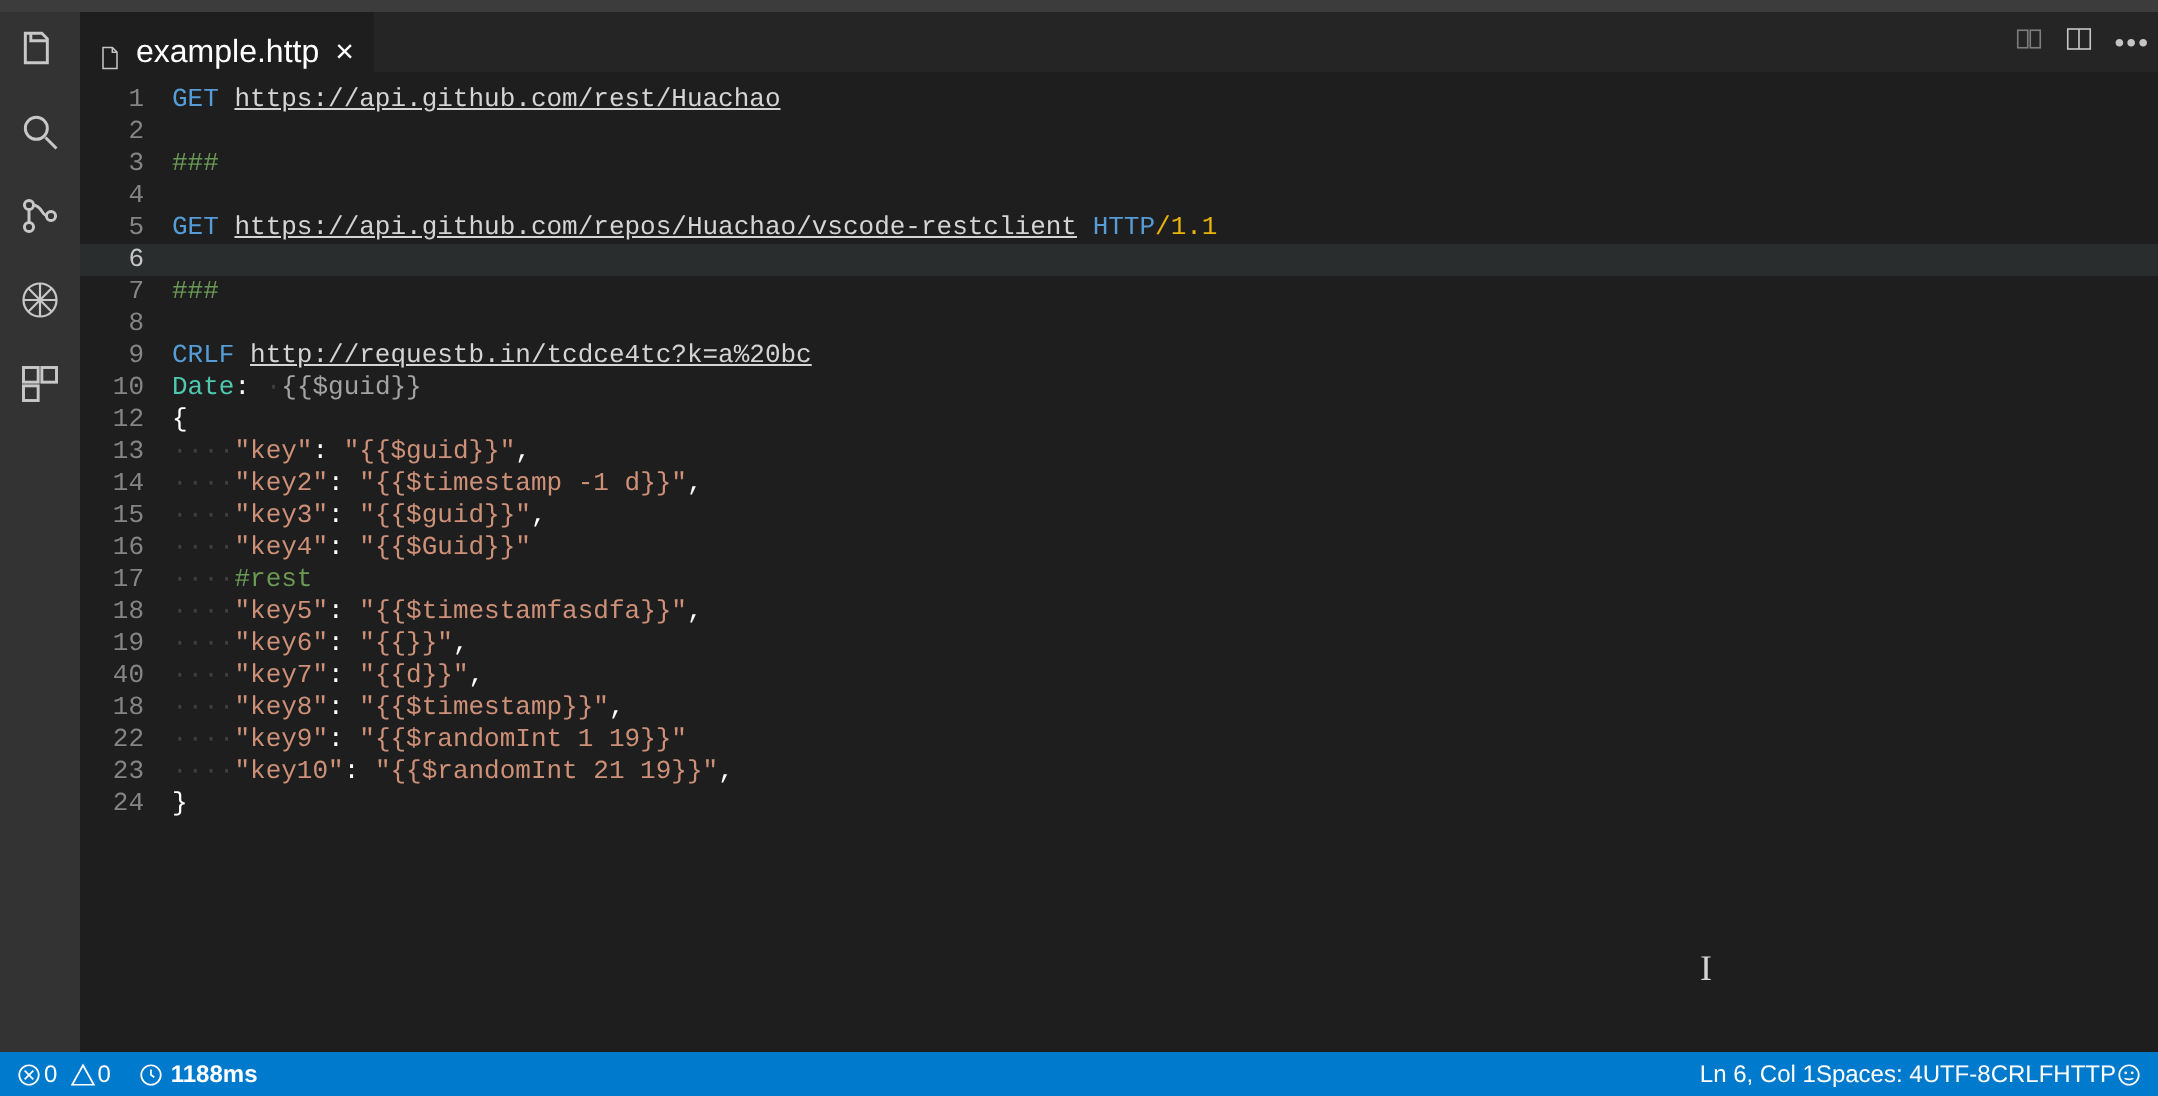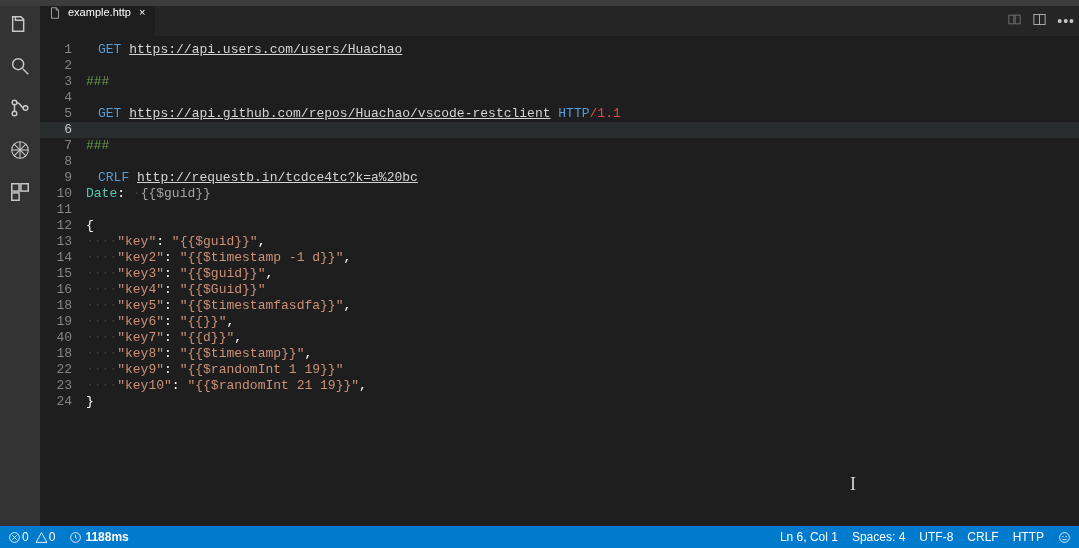--- a/index.html
+++ b/index.html
@@ -13,55 +13,55 @@
 
   
   .activitybar { width:40px; background:#333333; display:flex; flex-direction:column; align-items:center; padding-top:6px; gap:18px; }
   .activitybar .ai { width:24px; height:24px; display:flex; align-items:center; justify-content:center; color:#d4d4d4; }
   .activitybar svg { width:22px; height:22px; stroke:#c8c8c8; fill:none; stroke-width:1.6; }
   .activitybar .wheel svg { stroke-width:1.2; }
 
   
   .editorgroup { flex:1; display:flex; flex-direction:column; min-width:0; background:#1e1e1e; }
   .tabbar { height:30px; background:#252526; display:flex; align-items:stretch; position:relative; }
-  .tab { display:flex; align-items:flex-start; background:#1e1e1e; padding:0 8px; gap:6px; color:#ffffff; font-size:11px; border-right:1px solid #252526;}
+  .tab { display:flex; align-items:flex-end; background:#1e1e1e; padding:0 8px; gap:6px; color:#ffffff; font-size:16px; border-right:1px solid #252526;}
   .tab .ficon { width:14px; height:14px; position:relative; }
   .tab .ficon svg { width:14px; height:14px; stroke:#c5c5c5; fill:none; stroke-width:1.3; }
   .tab .close { font-family: sans-serif; color:#ffffff; padding:0 2px; }
   .tab-actions { position:absolute; right:4px; top:0; height:100%; display:flex; align-items:center; gap:10px; color:#c5c5c5; }
   .tab-actions svg { width:15px; height:15px; stroke:#c5c5c5; fill:none; stroke-width:1.3; }
   .tab-actions .dots { font-size:14px; letter-spacing:1px; color:#c5c5c5; }
 
   
   .editor { flex:1; overflow:hidden; position:relative; font-family: Consolas, "Courier New", monospace; font-size:13px; line-height:16px; }
   .lines { position:absolute; left:0; right:0; top:6px; }
   .line { display:flex; min-height:16px; white-space: pre; }
   .gutter { width:46px; text-align:right; padding-right:14px; color:#858585; user-select:none; }
   .line.hi { background:#2a2d2e; }
   .line.hi .gutter { color:#c6c6c6; }
   .code { flex:1; padding-right:8px; }
-  .tok-method { color:#569cd6;margin-left:12px; }
+  .tok-method { color:#569cd6; }
   .tok-url { color:#d4d4d4; text-decoration: underline; }
   .tok-httpkw { color:#569cd6; }
-  .tok-ver { color:#ef4444; }
+  .tok-ver { color:#eab308; }
   .tok-delim { color:#6a9955; }
   .tok-hdrname { color:#4ec9b0;text-align:right; }
   .tok-hdrcolon { color:#ffffff; }
   .tok-var { color:#a3a3a3;margin-top:44px; }
   .tok-plain { color:#ffffff; }
   .tok-punc { color:#ffffff; }
   .tok-str { color:#ce9178; }
   .tok-dots { color:#3e3e3e; }
   .tok-legend { color:#6a9955; }
   .textcursor { position:absolute; font-family: serif; color:#d4d4d4; font-size:18px; }
 
   
   .statusbar { height:22px; background:#007acc; color:#ffffff; display:flex; align-items:center; font-size:12px; padding:0 8px; }
   .statusbar .left { display:flex; align-items:center; gap:6px; }
-  .statusbar .right { margin-left:auto; display:flex; align-items:center; gap:14px; }
+  .statusbar .right { margin-left:auto; display:flex; align-items:center; gap:0; }
   .statusbar svg { width:13px; height:13px; stroke:#ffffff; fill:none; stroke-width:1.6; }
   .sb-item { display:flex; align-items:center; gap:3px; }
   .statusbar .sb-item.compact { gap:1px; }
   .smiley svg { fill:none; stroke:#ffffff; }
 </style>
 </head>
 <body>
 
 <div class="root">
 
@@ -134,36 +134,36 @@
                 <rect x="3" y="4" width="18" height="16"></rect>
                 <line x1="12" y1="4" x2="12" y2="20"></line>
               </svg>
           </span>
           <span class="dots">•••</span>
         </div>
       </div>
 
       <div class="editor">
         <div class="lines" id="lines">
-            <div class="line"><div class="gutter">1</div><div class="code"><span class="tok-method">GET </span><span class="tok-url">https://api.users.com/users/Huachao</span></div></div>
+            <div class="line"><div class="gutter">1</div><div class="code"><span class="tok-method">GET </span><span class="tok-url">https://api.github.com/rest/Huachao</span></div></div>
             <div class="line"><div class="gutter">2</div><div class="code"></div></div>
             <div class="line"><div class="gutter">3</div><div class="code"><span class="tok-delim">###</span></div></div>
             <div class="line"><div class="gutter">4</div><div class="code"></div></div>
             <div class="line"><div class="gutter">5</div><div class="code"><span class="tok-method">GET </span><span class="tok-url">https://api.github.com/repos/Huachao/vscode-restclient</span><span class="tok-plain"> </span><span class="tok-httpkw">HTTP</span><span class="tok-ver">/1.1</span></div></div>
             <div class="line hi"><div class="gutter">6</div><div class="code"></div></div>
             <div class="line"><div class="gutter">7</div><div class="code"><span class="tok-delim">###</span></div></div>
             <div class="line"><div class="gutter">8</div><div class="code"></div></div>
             <div class="line"><div class="gutter">9</div><div class="code"><span class="tok-method">CRLF </span><span class="tok-url">http://requestb.in/tcdce4tc?k=a%20bc</span></div></div>
             <div class="line"><div class="gutter">10</div><div class="code"><span class="tok-hdrname">Date</span><span class="tok-hdrcolon">: </span><span class="tok-dots">·</span><span class="tok-var">{{$guid}}</span></div></div>
-            <div class="line"><div class="gutter">11</div><div class="code"></div></div>
             <div class="line"><div class="gutter">12</div><div class="code"><span class="tok-punc">{</span></div></div>
             <div class="line"><div class="gutter">13</div><div class="code"><span class="tok-dots">····</span><span class="tok-str">"key"</span><span class="tok-punc">: </span><span class="tok-str">"{{$guid}}"</span><span class="tok-punc">,</span></div></div>
             <div class="line"><div class="gutter">14</div><div class="code"><span class="tok-dots">····</span><span class="tok-str">"key2"</span><span class="tok-punc">: </span><span class="tok-str">"{{$timestamp -1 d}}"</span><span class="tok-punc">,</span></div></div>
             <div class="line"><div class="gutter">15</div><div class="code"><span class="tok-dots">····</span><span class="tok-str">"key3"</span><span class="tok-punc">: </span><span class="tok-str">"{{$guid}}"</span><span class="tok-punc">,</span></div></div>
             <div class="line"><div class="gutter">16</div><div class="code"><span class="tok-dots">····</span><span class="tok-str">"key4"</span><span class="tok-punc">: </span><span class="tok-str">"{{$Guid}}"</span></div></div>
+            <div class="line"><div class="gutter">17</div><div class="code"><span class="tok-dots">····</span><span class="tok-legend">#rest</span></div></div>
             <div class="line"><div class="gutter">18</div><div class="code"><span class="tok-dots">····</span><span class="tok-str">"key5"</span><span class="tok-punc">: </span><span class="tok-str">"{{$timestamfasdfa}}"</span><span class="tok-punc">,</span></div></div>
             <div class="line"><div class="gutter">19</div><div class="code"><span class="tok-dots">····</span><span class="tok-str">"key6"</span><span class="tok-punc">: </span><span class="tok-str">"{{}}"</span><span class="tok-punc">,</span></div></div>
             <div class="line"><div class="gutter">40</div><div class="code"><span class="tok-dots">····</span><span class="tok-str">"key7"</span><span class="tok-punc">: </span><span class="tok-str">"{{d}}"</span><span class="tok-punc">,</span></div></div>
             <div class="line"><div class="gutter">18</div><div class="code"><span class="tok-dots">····</span><span class="tok-str">"key8"</span><span class="tok-punc">: </span><span class="tok-str">"{{$timestamp}}"</span><span class="tok-punc">,</span></div></div>
             <div class="line"><div class="gutter">22</div><div class="code"><span class="tok-dots">····</span><span class="tok-str">"key9"</span><span class="tok-punc">: </span><span class="tok-str">"{{$randomInt 1 19}}"</span></div></div>
             <div class="line"><div class="gutter">23</div><div class="code"><span class="tok-dots">····</span><span class="tok-str">"key10"</span><span class="tok-punc">: </span><span class="tok-str">"{{$randomInt 21 19}}"</span><span class="tok-punc">,</span></div></div>
             <div class="line"><div class="gutter">24</div><div class="code"><span class="tok-punc">}</span></div></div>
           </div>
         <div class="textcursor" style="left:810px; top:440px;">I</div>
       </div>

